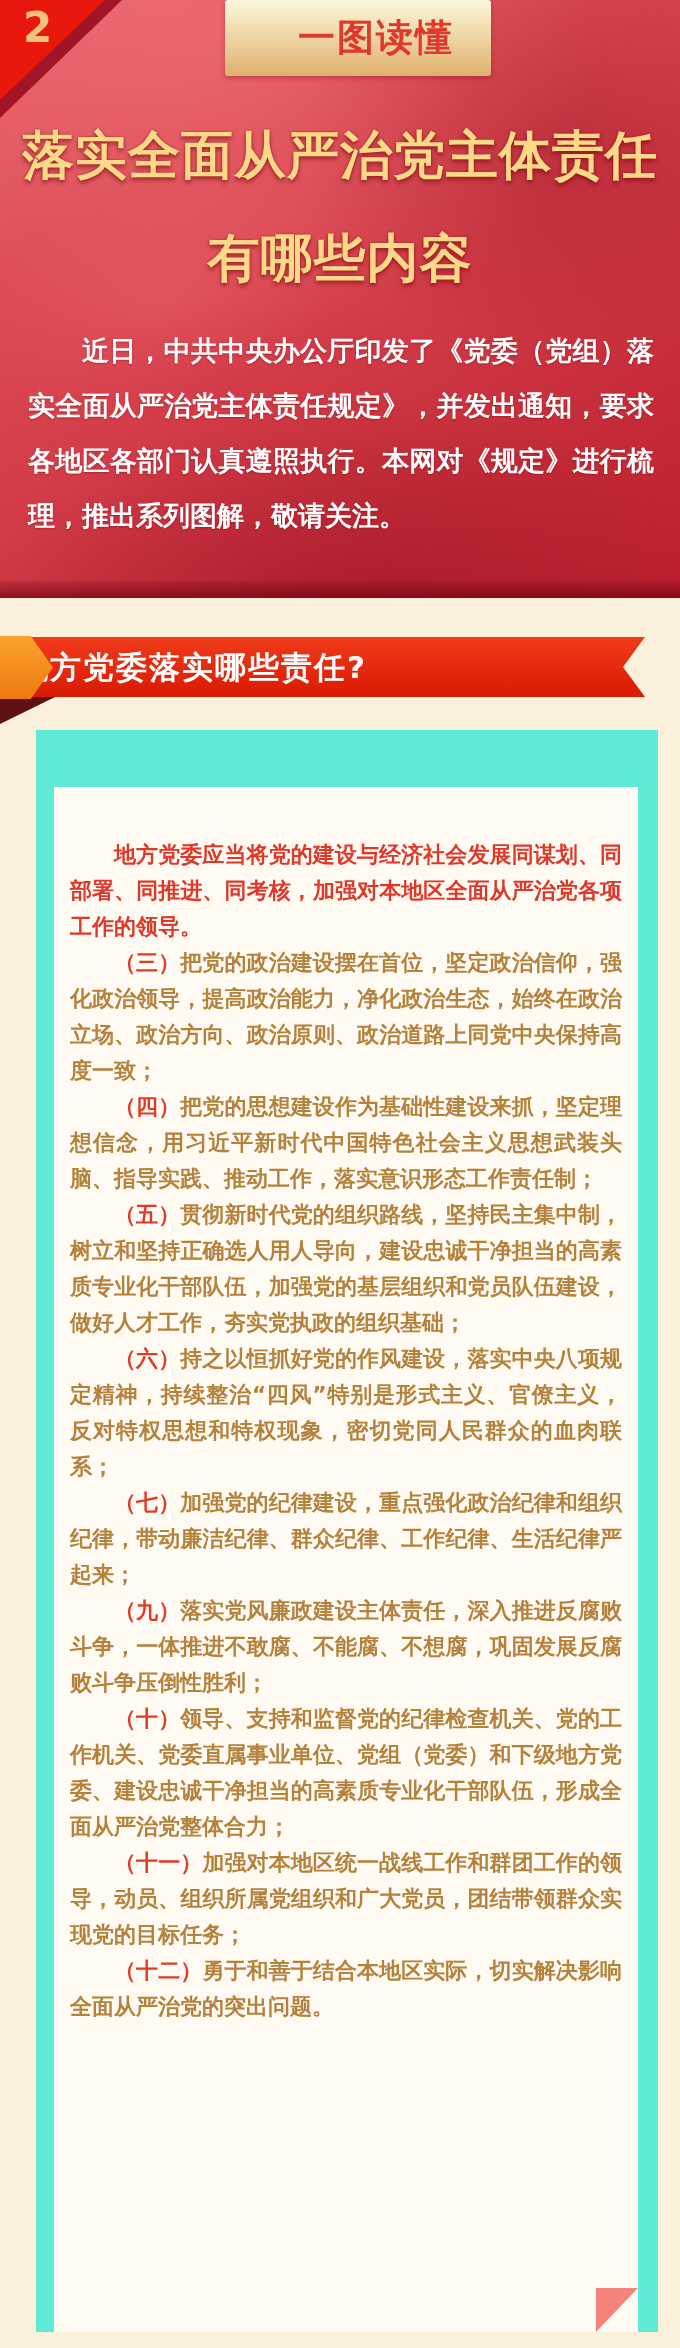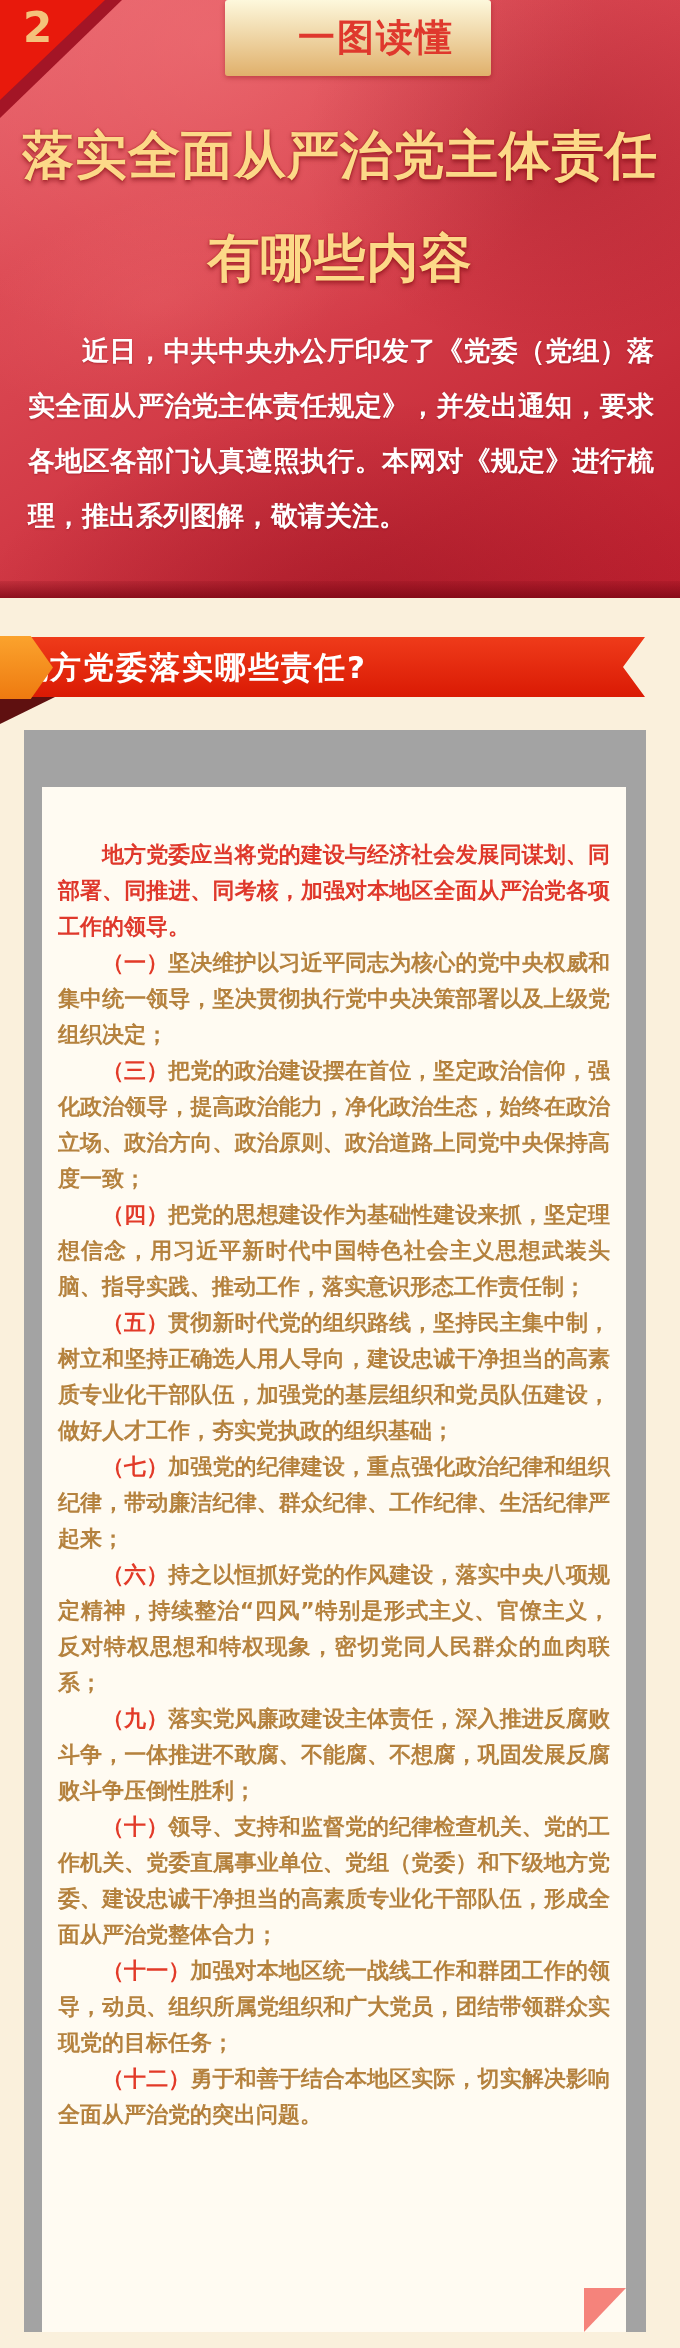--- a/index.html
+++ b/index.html
@@ -62,22 +62,22 @@
     clip-path:polygon(0 0,100% 0,calc(100% - 22px) 50%,100% 100%,0 100%);
     color:#ffffff; font-size:31px; line-height:60px; letter-spacing:2px;
     z-index:1;
   }
   .ribbon-arrow { position:absolute; left:0; top:0; width:53px; height:63px;
     background:linear-gradient(#fba32d,#ee7a10);
     clip-path:polygon(0 0,58% 0,100% 50%,58% 100%,0 100%); z-index:2; }
   .ribbon-fold { position:absolute; left:0; top:61px; width:55px; height:27px;
     background:#5f1010; clip-path:polygon(0 0,100% 0,0 100%); z-index:0; }
   
-  .card-pink { position:absolute; left:24px; top:730px; width:622px; height:1602px;
-    background:#a3a3a3; }
+  .card-pink { position:absolute; left:36px; top:730px; width:622px; height:1602px;
+    background:#5eead4; }
   .card-white { position:absolute; left:18px; top:57px; right:20px; bottom:0;
     background:#fffbf2; }
   .card-body { position:absolute; left:16px; right:16px; top:50px; }
   .lead { margin:0; color:#df382b; font-size:22px; line-height:36px;
     text-align:justify; text-indent:2em; }
   .item { margin:0; color:#b5823e; font-size:22px; line-height:36px;
     text-align:justify; text-indent:2em; }
   .item .num { color:#e23a28; }
   .corner-tri { position:absolute; right:0; bottom:0; width:42px; height:44px;
     background:#f5837b; clip-path:polygon(0 0,100% 0,0 100%); }
@@ -110,32 +110,31 @@
     <div class="ribbon-fold"></div>
     <div class="ribbon-bar">地方党委落实哪些责任?</div>
     <div class="ribbon-arrow"></div>
   </div>
 
   <div class="card-pink">
     <div class="card-white">
       <div class="card-body">
         <p class="lead">地方党委应当将党的建设与经济社会发展同谋划、同部署、同推进、同考核，加强对本地区全面从严治党各项工作的领导。</p>
 
-          <p class="item"><span class="num">（一）</span><span>坚决维护以习近平同志为核心的党中央权威和集中统一领导，坚决贯彻执行党中央决策部署以及上级党组织决定；</span></p>
 
 
           <p class="item"><span class="num">（三）</span><span>把党的政治建设摆在首位，坚定政治信仰，强化政治领导，提高政治能力，净化政治生态，始终在政治立场、政治方向、政治原则、政治道路上同党中央保持高度一致；</span></p>
 
           <p class="item"><span class="num">（四）</span><span>把党的思想建设作为基础性建设来抓，坚定理想信念，用习近平新时代中国特色社会主义思想武装头脑、指导实践、推动工作，落实意识形态工作责任制；</span></p>
 
           <p class="item"><span class="num">（五）</span><span>贯彻新时代党的组织路线，坚持民主集中制，树立和坚持正确选人用人导向，建设忠诚干净担当的高素质专业化干部队伍，加强党的基层组织和党员队伍建设，做好人才工作，夯实党执政的组织基础；</span></p>
 
+          <p class="item"><span class="num">（六）</span><span>持之以恒抓好党的作风建设，落实中央八项规定精神，持续整治“四风”特别是形式主义、官僚主义，反对特权思想和特权现象，密切党同人民群众的血肉联系；</span></p>
+
           <p class="item"><span class="num">（七）</span><span>加强党的纪律建设，重点强化政治纪律和组织纪律，带动廉洁纪律、群众纪律、工作纪律、生活纪律严起来；</span></p>
-
-          <p class="item"><span class="num">（六）</span><span>持之以恒抓好党的作风建设，落实中央八项规定精神，持续整治“四风”特别是形式主义、官僚主义，反对特权思想和特权现象，密切党同人民群众的血肉联系；</span></p>
 
 
           <p class="item"><span class="num">（九）</span><span>落实党风廉政建设主体责任，深入推进反腐败斗争，一体推进不敢腐、不能腐、不想腐，巩固发展反腐败斗争压倒性胜利；</span></p>
 
           <p class="item"><span class="num">（十）</span><span>领导、支持和监督党的纪律检查机关、党的工作机关、党委直属事业单位、党组（党委）和下级地方党委、建设忠诚干净担当的高素质专业化干部队伍，形成全面从严治党整体合力；</span></p>
 
           <p class="item"><span class="num">（十一）</span><span>加强对本地区统一战线工作和群团工作的领导，动员、组织所属党组织和广大党员，团结带领群众实现党的目标任务；</span></p>
 
           <p class="item"><span class="num">（十二）</span><span>勇于和善于结合本地区实际，切实解决影响全面从严治党的突出问题。</span></p>
         </div>

